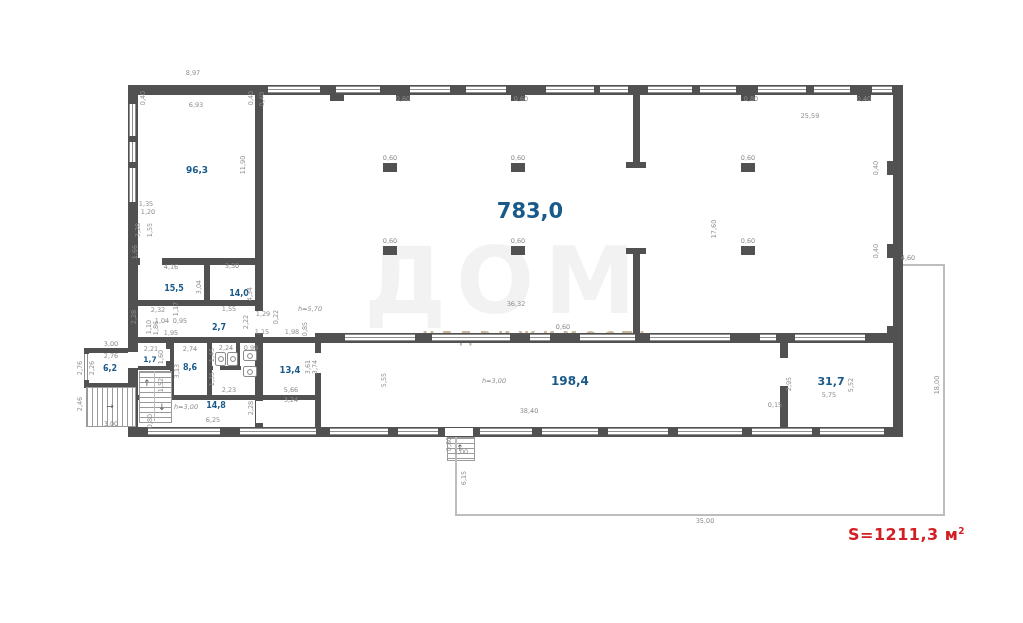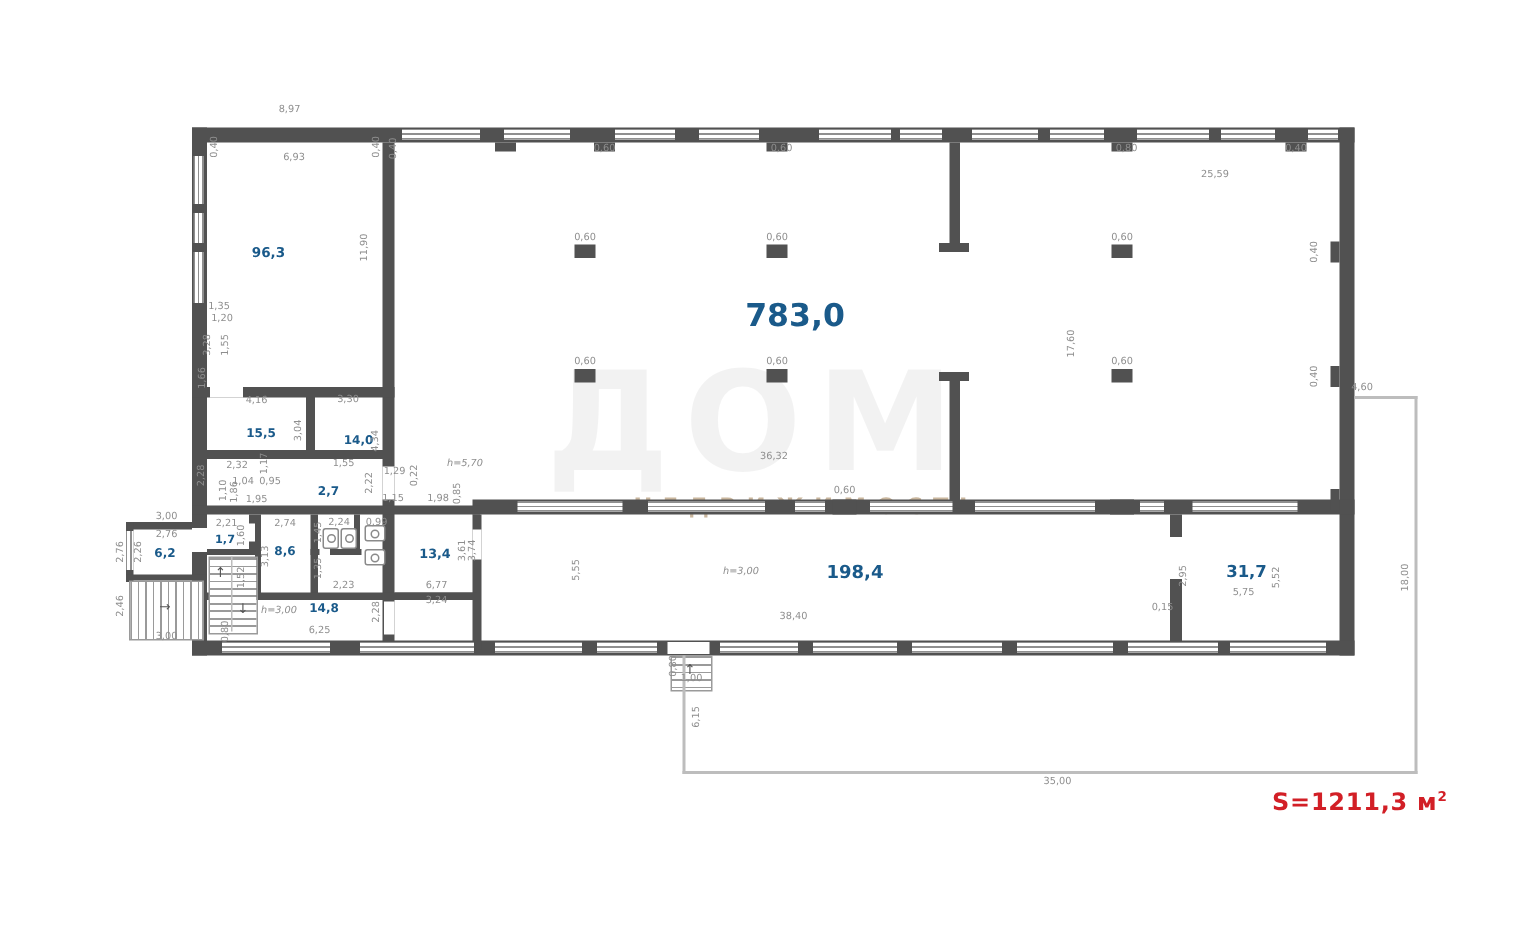--- a/index.html
+++ b/index.html
@@ -148,21 +148,21 @@
     </div>
   <div class="wc" style="left:243px;top:366px;width:12px;height:9px">
       <i></i>
     </div>
 
   <div class="thin" style="left:903px;top:264px;width:42px;height:2px"></div>
   <div class="thin" style="left:943px;top:264px;width:2px;height:252px"></div>
   <div class="thin" style="left:455px;top:514px;width:490px;height:2px"></div>
   <div class="thin" style="left:455px;top:437px;width:2px;height:79px"></div>
 
-  <div class="a" style="left:179px;top:170px;font-size:9px">96,3</div>
+  <div class="a" style="left:197px;top:170px;font-size:9px">96,3</div>
   <div class="a" style="left:530px;top:211px;font-size:21px">783,0</div>
   <div class="a" style="left:174px;top:289px">15,5</div>
   <div class="a" style="left:239px;top:294px">14,0</div>
   <div class="a" style="left:219px;top:328px">2,7</div>
   <div class="a" style="left:150px;top:360px;font-size:7.5px">1,7</div>
   <div class="a" style="left:110px;top:369px">6,2</div>
   <div class="a" style="left:190px;top:368px">8,6</div>
   <div class="a" style="left:290px;top:370px;font-size:8.5px">13,4</div>
   <div class="a" style="left:216px;top:406px">14,8</div>
   <div class="a" style="left:570px;top:381px;font-size:12px">198,4</div>
@@ -213,21 +213,21 @@
   <span class="d" style="left:190px;top:349px">2,74</span>
   <span class="d r" style="left:177px;top:371px">3,13</span>
   <span class="d r" style="left:161px;top:385px">1,52</span>
   <span class="d r" style="left:212px;top:355px">1,45</span>
   <span class="d" style="left:226px;top:348px">2,24</span>
   <span class="d" style="left:251px;top:348px">0,99</span>
   <span class="d r" style="left:212px;top:379px">1,35</span>
   <span class="d" style="left:229px;top:390px">2,23</span>
   <span class="d" style="left:213px;top:420px">6,25</span>
   <span class="d r" style="left:251px;top:408px">2,28</span>
-  <span class="d" style="left:291px;top:390px">6,77</span>
+  <span class="d" style="left:291px;top:390px">5,66</span>
   <span class="d" style="left:291px;top:400px">3,24</span>
   <span class="d r" style="left:308px;top:367px">3,61</span>
   <span class="d r" style="left:315px;top:367px">3,74</span>
   <span class="d r" style="left:384px;top:380px">5,55</span>
   <span class="d" style="left:529px;top:411px">38,40</span>
   <span class="d r" style="left:789px;top:384px">2,95</span>
   <span class="d" style="left:775px;top:405px">0,15</span>
   <span class="d" style="left:829px;top:395px">5,75</span>
   <span class="d r" style="left:851px;top:385px">5,52</span>
   <span class="d" style="left:516px;top:304px">36,32</span>

